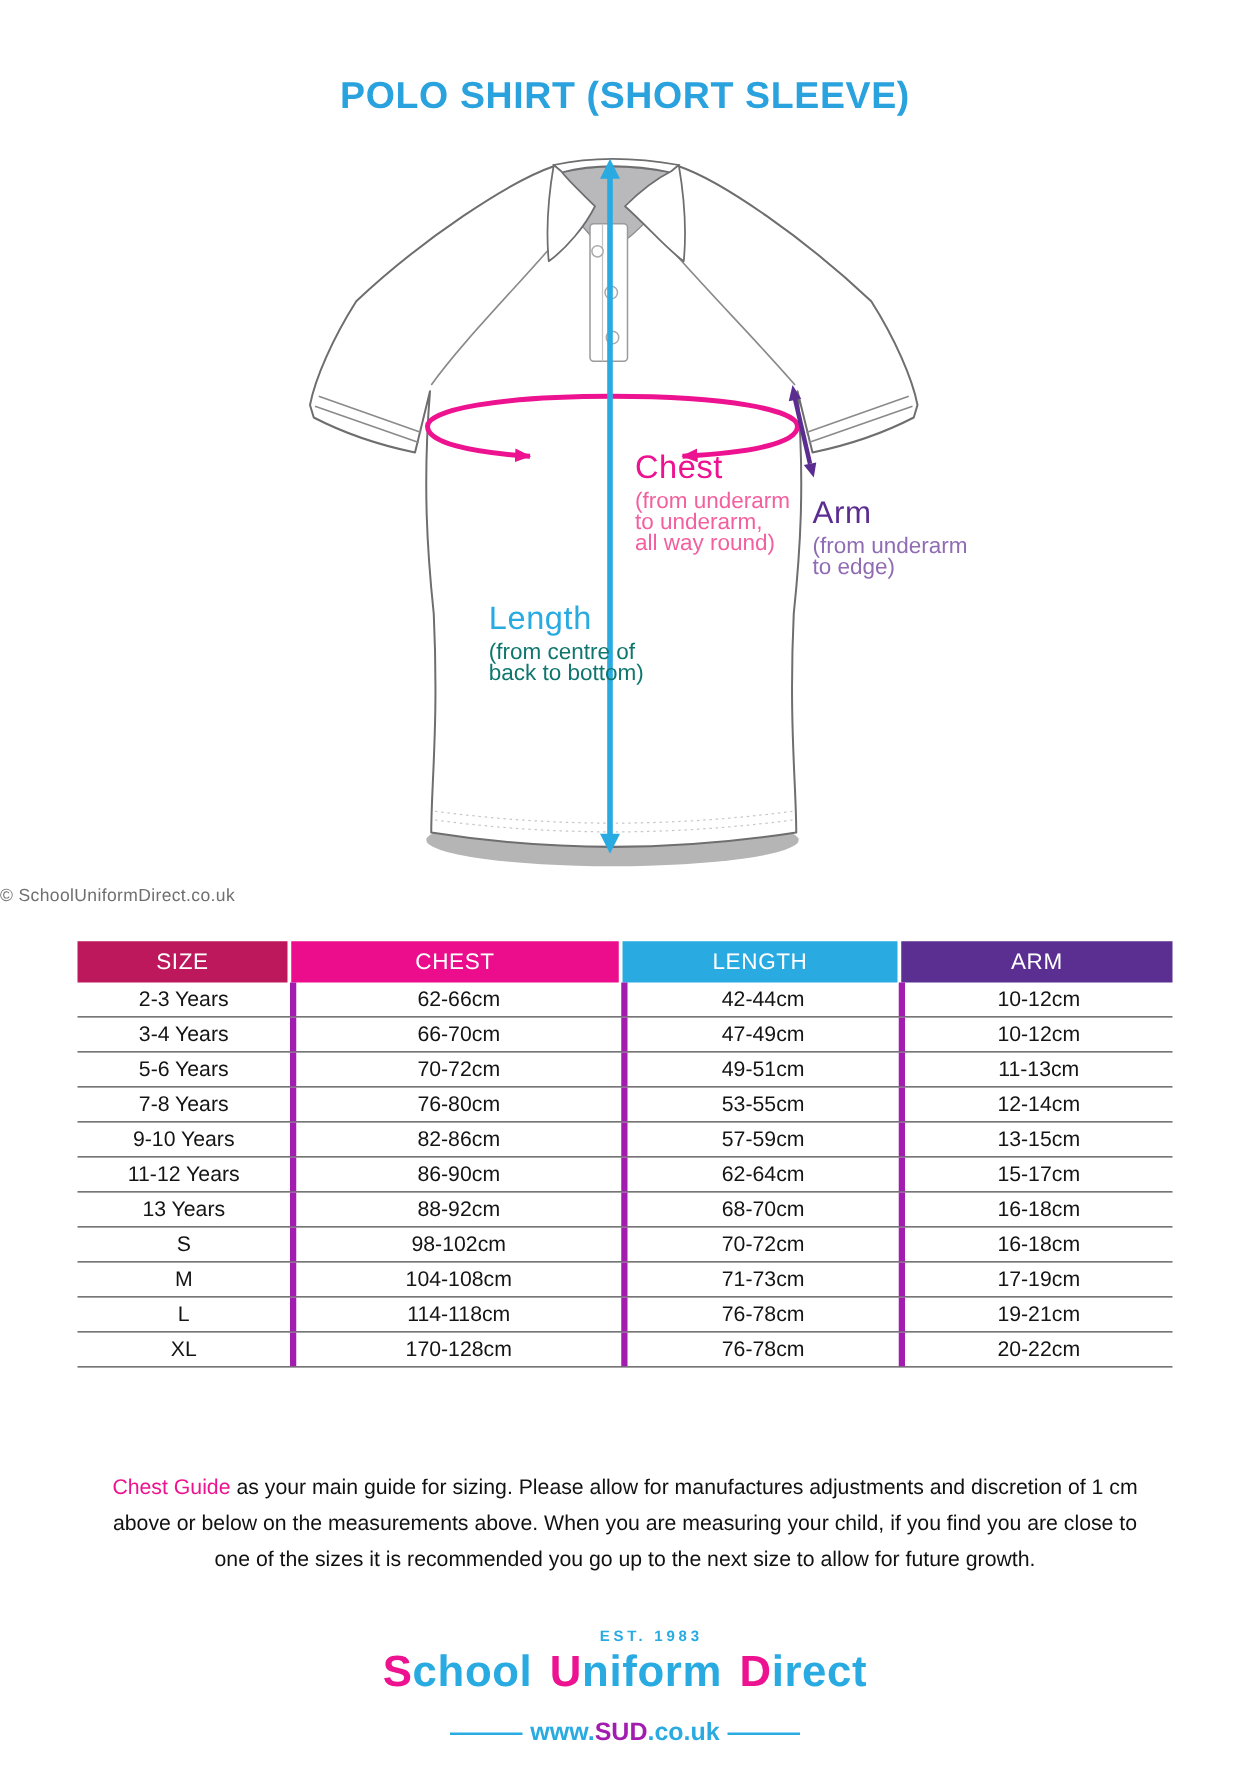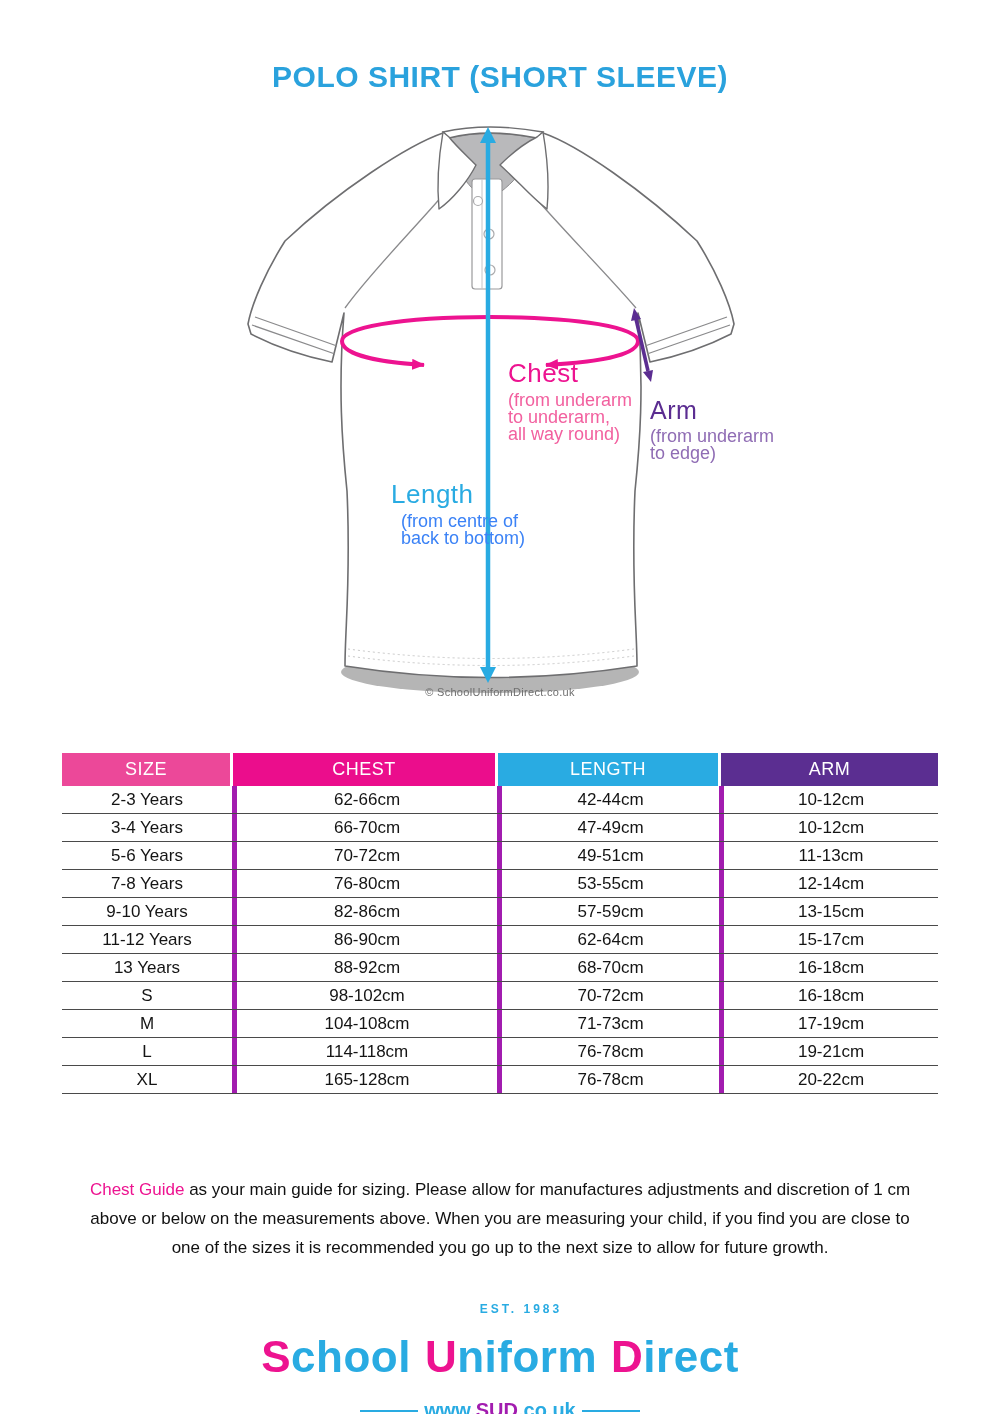--- a/index.html
+++ b/index.html
@@ -19,24 +19,24 @@
   .meas-label .big{font-size:26px;letter-spacing:.5px;}
   .meas-label .sub{font-size:18px;line-height:17px;margin-top:5px;}
   .label-chest{left:508px;top:240px;}
   .label-chest .big{color:#ed1390;}
   .label-chest .sub{color:#f2609f;}
   .label-arm{left:650px;top:277px;}
   .label-arm .big{color:#5b2d91;font-size:25px;}
   .label-arm .sub{color:#8f6cb4;}
   .label-length{left:391px;top:361px;}
   .label-length .big{color:#29abe2;}
-  .label-length .sub{color:#3b82f6;margin-left:10px;}
+  .label-length .sub{color:#0f766e;}
   .fig-copyright{
-    position:absolute;top:566px;width:100%;text-align:center;
-    font-size:11px;color:#6f6f6f;letter-spacing:.3px;
+    position:absolute;top:588px;width:100%;
+    font-size:14px;color:#6f6f6f;letter-spacing:.3px;
   }
   
   .size-table{margin:16px 62px 0 62px;width:876px;}
   .thead{display:grid;grid-template-columns:168px 262px 220px 217px;column-gap:3px;}
   .hcell{
     height:33px;line-height:33px;text-align:center;color:#ffffff;
     font-size:18px;letter-spacing:.5px;
   }
   .tbody{}
   .trow{
@@ -51,21 +51,21 @@
   .note{
     margin-top:52px;text-align:center;font-size:17px;line-height:29px;color:#111;
   }
   .note .highlight{color:#ed1390;}
   
   .logo{margin-top:40px;text-align:center;}
   .logo-est{
     font-size:12px;font-weight:bold;color:#29abe2;letter-spacing:3px;padding-left:42px;
   }
   .logo-main{
-    margin-top:16px;font-size:44px;font-weight:bold;letter-spacing:.5px;color:#29abe2;
+    margin-top:2px;font-size:35px;font-weight:bold;letter-spacing:.5px;color:#29abe2;
   }
   .logo-main .init{color:#ed1390;}
   .logo-main .word{margin:0 7px;}
   .logo-url{
     margin-top:17px;display:flex;align-items:center;justify-content:center;
     font-size:20px;font-weight:bold;color:#29abe2;
   }
   .logo-url .dash{width:58px;height:0;border-top:2.5px solid #29abe2;margin:0 6px;}
   .logo-url .sud{color:#a21caf;}
 </style>
@@ -164,21 +164,21 @@
       <div>(from centre of</div>
       <div>back to bottom)</div>
     </div>
   </div>
 
   <div class="fig-copyright">© SchoolUniformDirect.co.uk</div>
 </div>
 
 <div class="size-table">
   <div class="thead">
-    <div class="hcell" style="background: #ec4899;">SIZE</div>
+    <div class="hcell" style="background: #be185d;">SIZE</div>
     <div class="hcell" style="background: rgb(235, 13, 140);">CHEST</div>
     <div class="hcell" style="background: rgb(41, 171, 226);">LENGTH</div>
     <div class="hcell" style="background: rgb(91, 46, 145);">ARM</div>
   </div>
   <div class="tbody">
       <div class="trow">
         <div class="tcell">2-3 Years</div>
         <div class="tcell">62-66cm</div>
         <div class="tcell">42-44cm</div>
         <div class="tcell">10-12cm</div>
@@ -232,21 +232,21 @@
         <div class="tcell">17-19cm</div>
       </div>
       <div class="trow">
         <div class="tcell">L</div>
         <div class="tcell">114-118cm</div>
         <div class="tcell">76-78cm</div>
         <div class="tcell">19-21cm</div>
       </div>
       <div class="trow">
         <div class="tcell">XL</div>
-        <div class="tcell">165-128cm</div>
+        <div class="tcell">170-128cm</div>
         <div class="tcell">76-78cm</div>
         <div class="tcell">20-22cm</div>
       </div>
     </div>
 </div>
 
 <div class="note">
   <br>
   <span class="highlight">Chest Guide</span><span> as your main guide for sizing. Please allow for manufactures adjustments and discretion of 1 cm</span><br>
   <span>above or below on the measurements above. When you are measuring your child, if you find you are close to</span><br>

